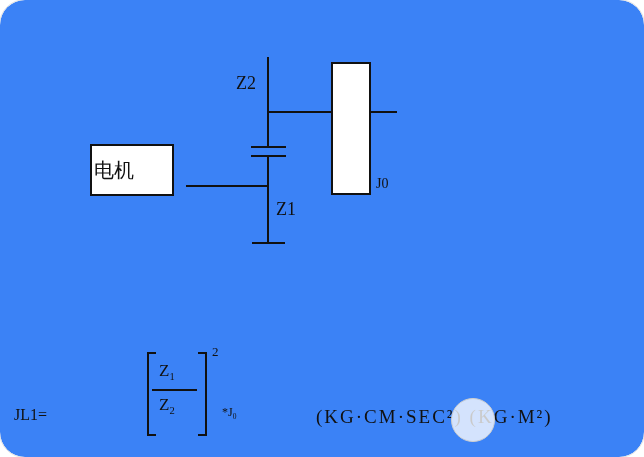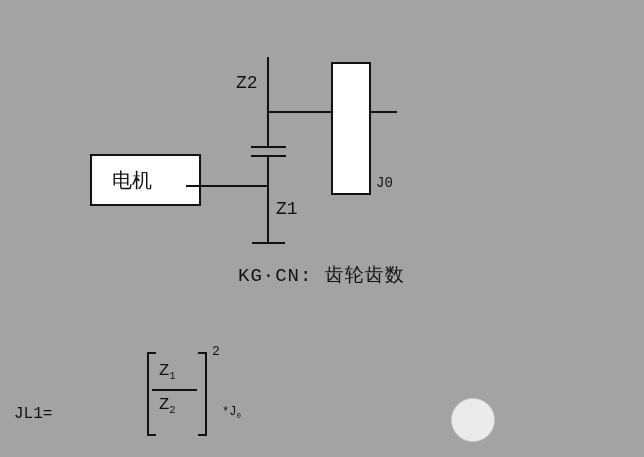--- a/index.html
+++ b/index.html
@@ -4,25 +4,26 @@
 <style>
   html, body {
     margin: 0;
     padding: 0;
     background: #ffffff;
   }
   .frame {
     position: relative;
     width: 644px;
     height: 457px;
-    background: #a3a3a3;
+    background: #3b82f6;
     outline: 1px solid #e3e3e3;
-    font-family: Liberation Mono, monospace;
+    font-family: Liberation Serif, serif;
     color: #111111;
     overflow: hidden;
+    border-radius: 25px;
   }
   .ln {
     position: absolute;
     background: #111111;
   }
   .box {
     position: absolute;
     border: 2px solid #111111;
     background: #ffffff;
     box-sizing: border-box;
@@ -71,38 +72,38 @@
   <div class="ln" style="left:371px; top:111px; width:26px; height:2px"></div>
   <span class="t" style="left:376px; top:176px; font-size:14px">J0</span>
 
   <div class="ln" style="left:251px; top:146px; width:35px; height:2px"></div>
   <div class="ln" style="left:251px; top:155px; width:35px; height:2px"></div>
 
   <div class="ln" style="left:267px; top:157px; width:2px; height:86px"></div>
   <span class="t" style="left:276px; top:200px; font-size:18px">Z1</span>
   <div class="ln" style="left:252px; top:242px; width:33px; height:2px"></div>
 
-  <div class="box" style="left:90px; top:154px; width:111px; height:52px; display:flex; align-items:center; padding-left:20px">
+  <div class="box" style="left:90px; top:144px; width:84px; height:52px; display:flex; align-items:center; padding-left:2px">
     <span style="font-size:20px">电机</span>
   </div>
   <div class="ln" style="left:186px; top:185px; width:81px; height:2px"></div>
 
-  <span class="t" style="left:238px; top:266px; font-size:19px; letter-spacing:1px">KG·CN: 齿轮齿数</span>
 
   <span class="t" style="left:14px; top:406px; font-size:16px">JL1=</span>
 
   <div class="bracket left" style="left:147px; top:352px; width:9px; height:84px"></div>
   <div class="bracket right" style="left:198px; top:352px; width:9px; height:84px"></div>
 
   <span class="t" style="left:159px; top:362px; font-size:17px"><span>Z</span><sub>1</sub></span>
 
   <div class="ln" style="left:152px; top:389px; width:45px; height:2px"></div>
 
   <span class="t" style="left:159px; top:396px; font-size:17px"><span>Z</span><sub>2</sub></span>
 
   <span class="t" style="left:212px; top:345px; font-size:13px">2</span>
 
   <span class="t" style="left:222px; top:406px; font-size:12px"><span>*J</span><sub>0</sub></span>
 
+  <span class="t" style="left:316px; top:407px; font-size:19px; letter-spacing:2px">(KG·CM·SEC²) (KG·M²)</span>
 
   <div class="watermark" style="left:451px; top:398px; width:42px; height:42px"></div>
 
 </div>
 
 </body></html>

